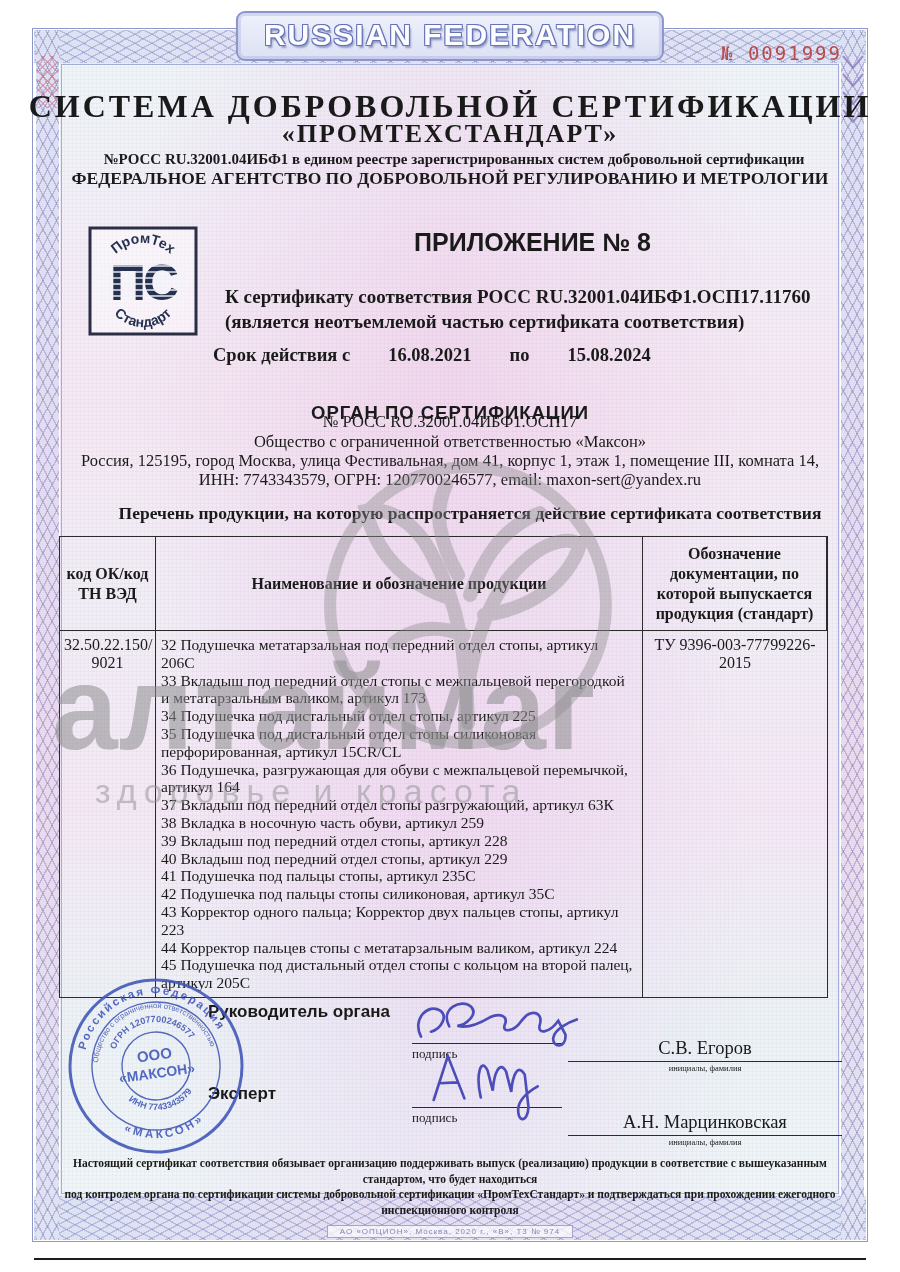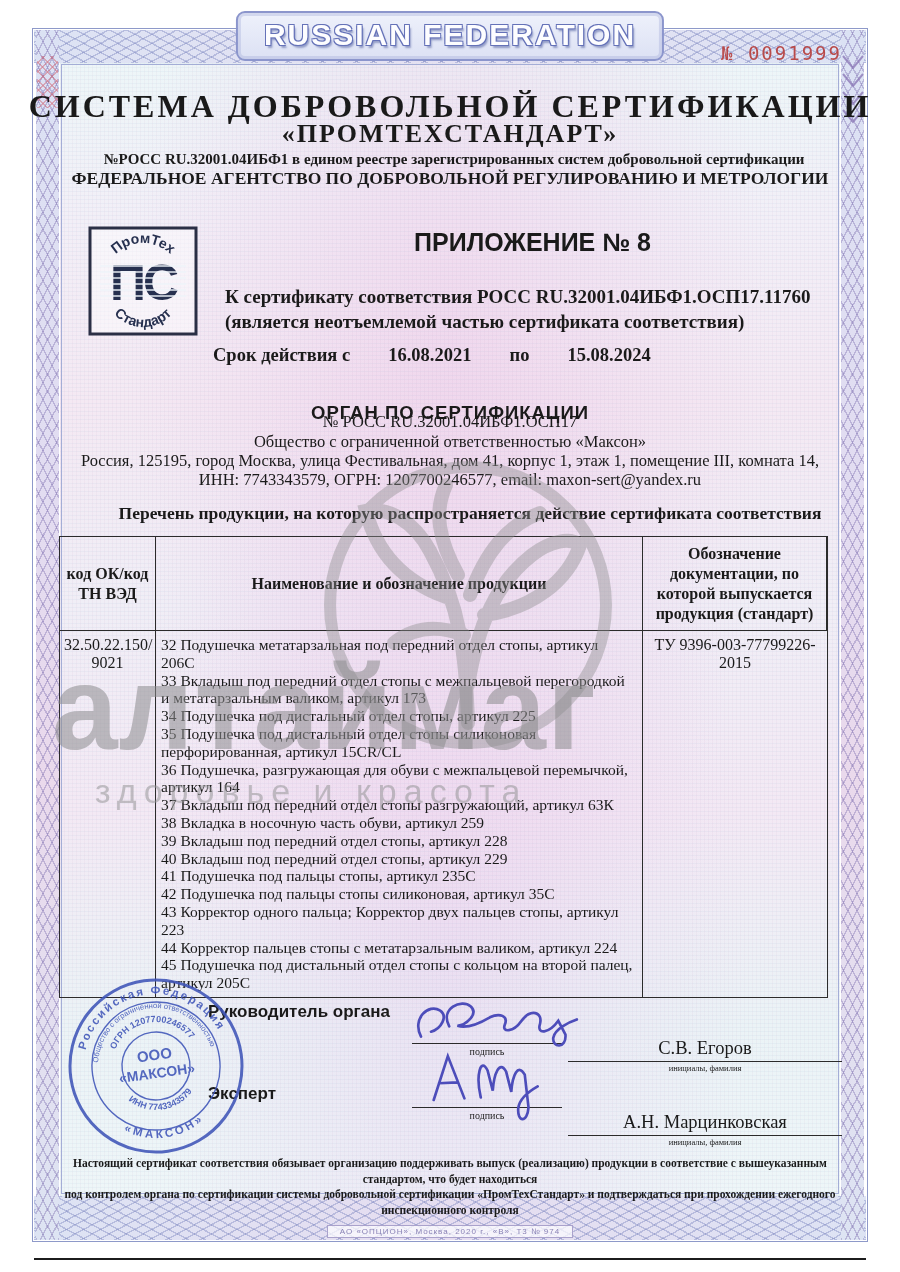--- a/index.html
+++ b/index.html
@@ -111,21 +111,21 @@
   
   .stamp{position:absolute;left:62px;top:972px;z-index:5;opacity:.88;transform:rotate(-8deg);}
   .sig-label{position:absolute;left:208px;z-index:3;
     font-family:"Liberation Sans","DejaVu Sans",sans-serif;font-weight:bold;font-size:17px;}
   .lbl-head{top:1002px;}
   .lbl-expert{top:1084px;}
   .ink{position:absolute;z-index:6;}
   .ink-head{left:412px;top:994px;}
   .ink-expert{left:424px;top:1048px;}
   .sig-line{position:absolute;width:150px;border-bottom:1px solid #2b2b2b;z-index:3;}
-  .sig-caption{position:absolute;width:150px;text-align:center;font-size:10px;z-index:3;color:#222;}
+  .sig-caption{position:absolute;width:150px;font-size:13px;z-index:3;color:#222;}
   .line-s1{left:412px;top:1043px;}  .cap-s1{left:412px;top:1046px;}
   .line-s2{left:412px;top:1107px;}  .cap-s2{left:412px;top:1110px;}
   .name-block{position:absolute;left:568px;width:274px;text-align:center;z-index:3;margin-top:29px;}
   .nb1{top:1009px;} .nb2{top:1083px;}
   .name-text{font-size:18.5px;}
   .name-line{border-bottom:1px solid #2b2b2b;margin-top:2px;}
   .name-caption{font-size:8.5px;margin-top:1px;}
 
   
   .footer-par{position:absolute;left:46px;right:46px;top:1156px;z-index:3;text-align:center;

